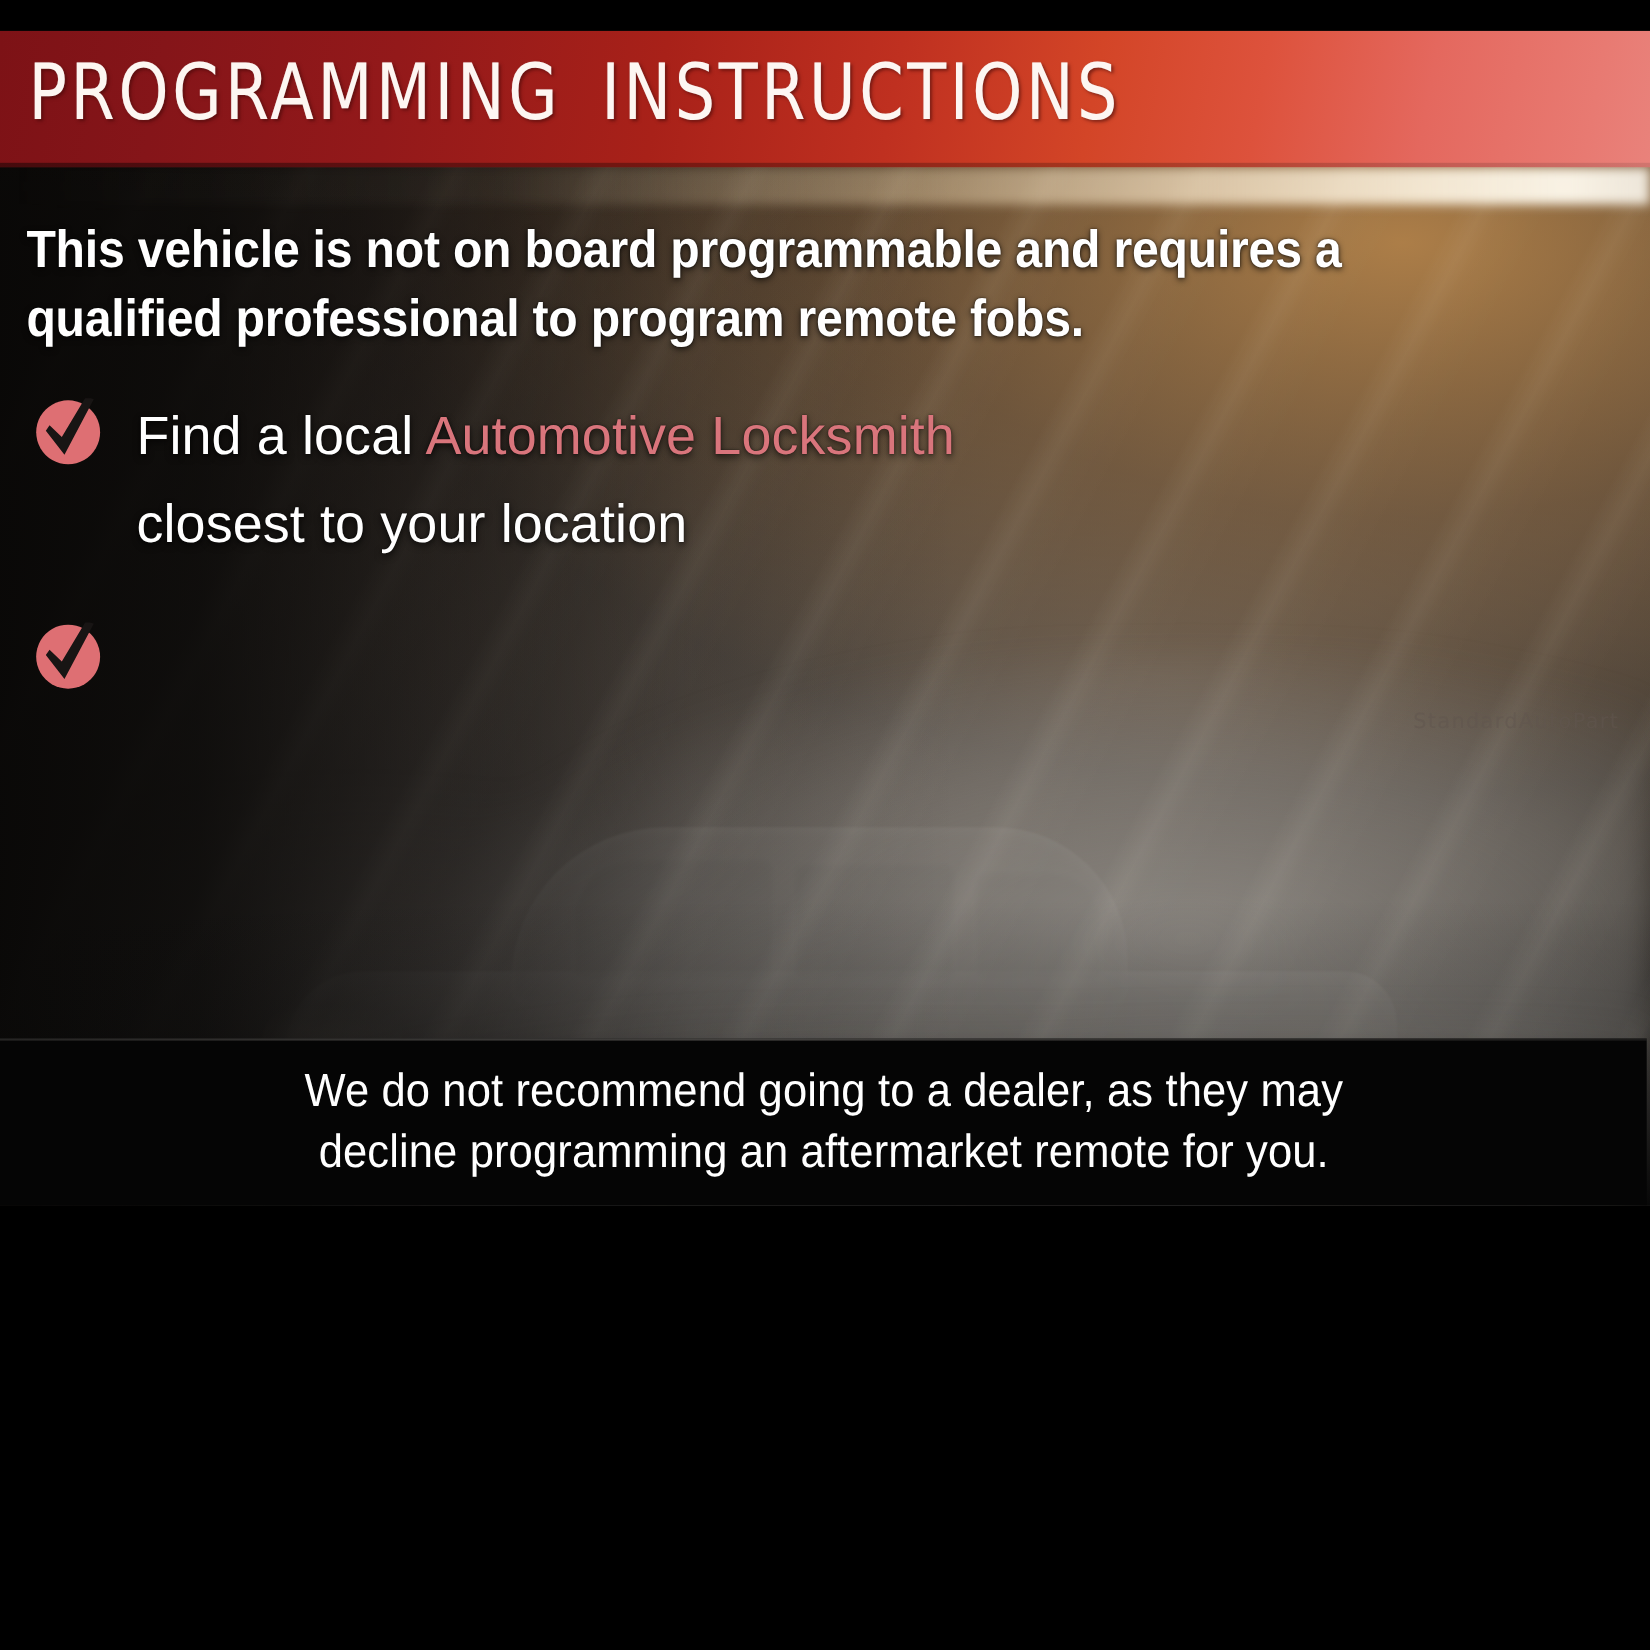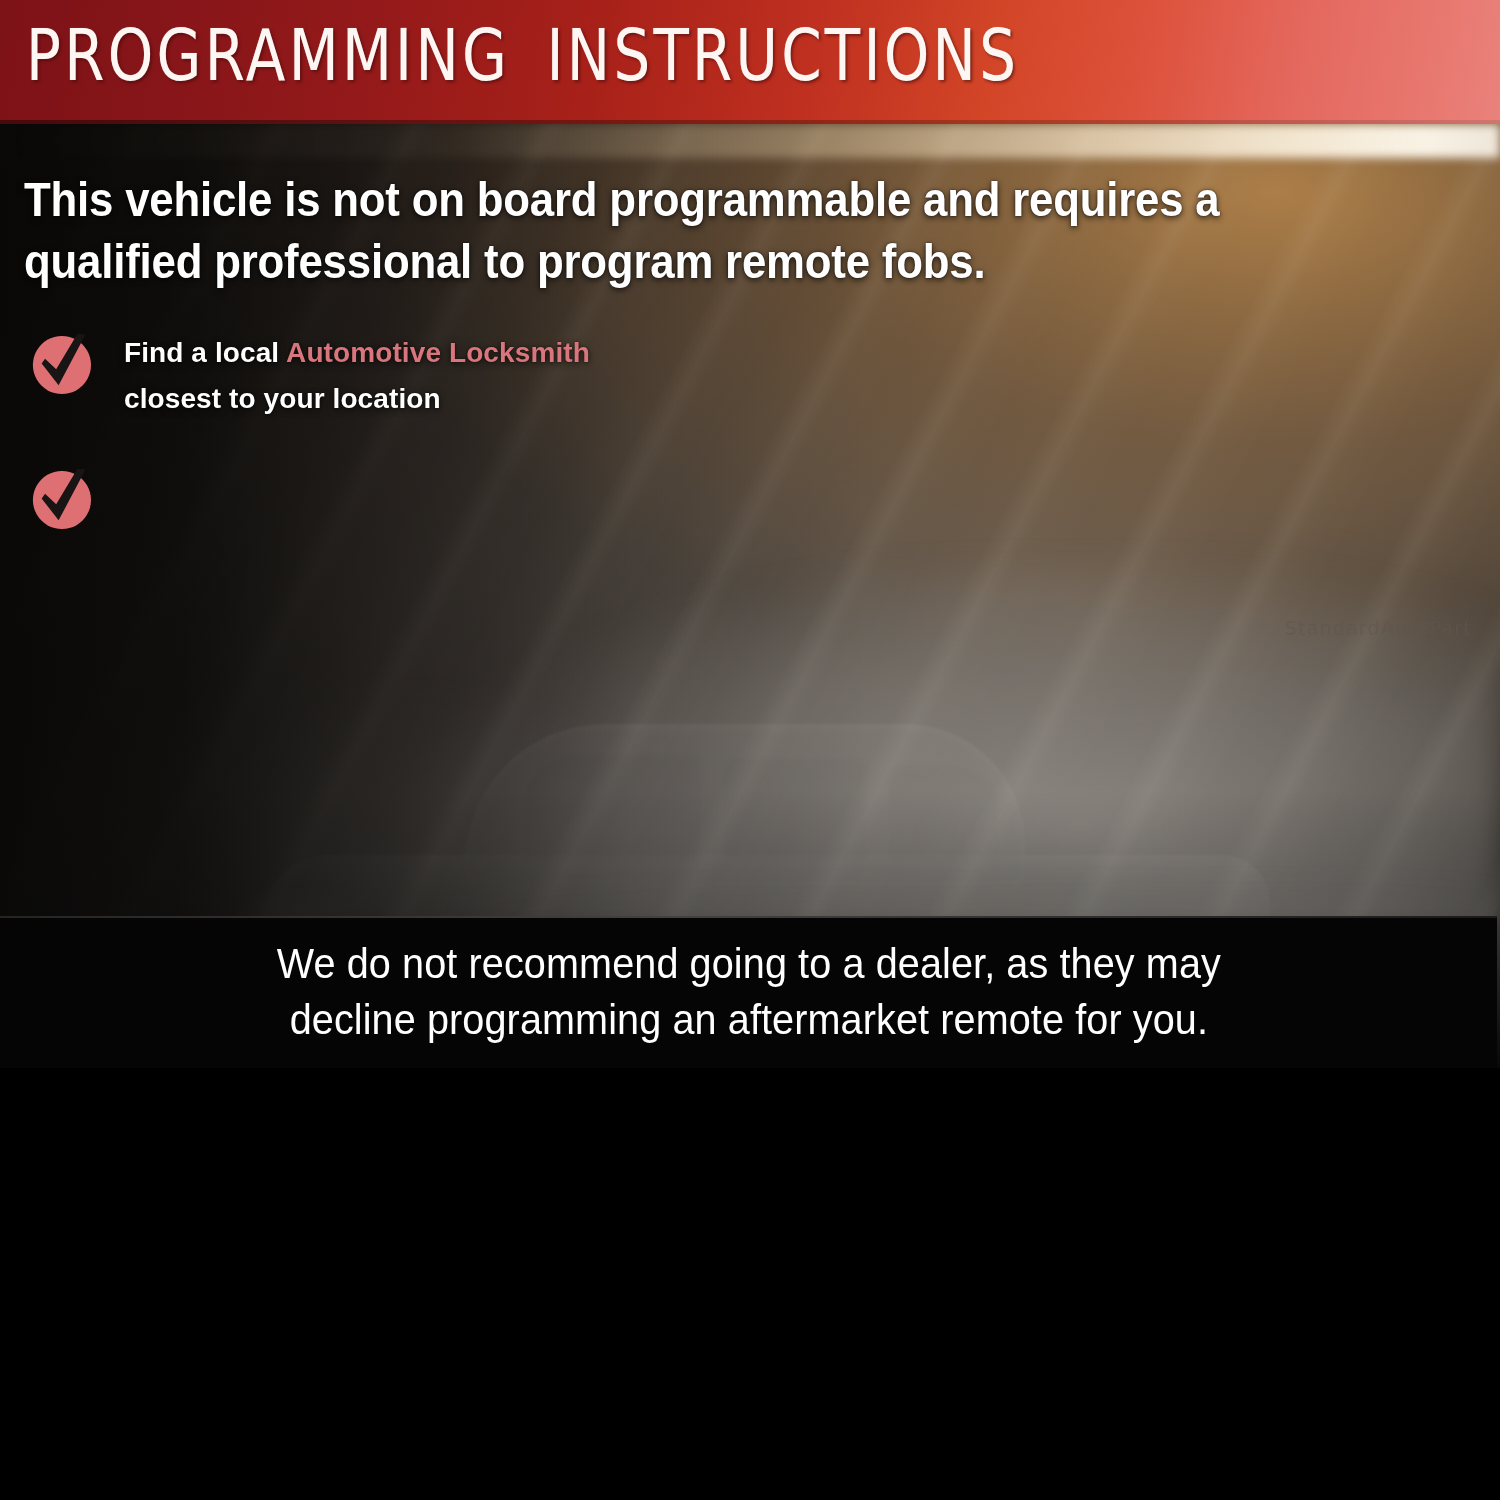--- a/index.html
+++ b/index.html
@@ -7,20 +7,21 @@
     padding: 0;
     background: #000;
   }
   #page {
     position: relative;
     width: 1500px;
     height: 1068px;
     overflow: hidden;
     background: #0d0b0a;
     font-family: "Liberation Sans", sans-serif;
+    margin-top: 28px;
   }
 
   
   .bg-layer { position: absolute; inset: 0; }
 
   
   .bg-base {
     background:
       radial-gradient(120% 90% at 85% 18%, rgba(182,132,74,0.92) 0%, rgba(140,100,58,0.55) 26%, rgba(70,52,34,0.18) 52%, rgba(0,0,0,0) 72%),
       radial-gradient(95% 70% at 70% 55%, rgba(170,162,152,0.42) 0%, rgba(120,114,106,0.20) 40%, rgba(0,0,0,0) 70%),
@@ -233,22 +234,22 @@
     position: absolute;
     left: 7px;
     top: 4px;
     width: 62px;
     height: 62px;
     display: block;
   }
   .bullet-text {
     color: #ffffff;
     font-family: "Liberation Sans", sans-serif;
-    font-size: 28px;
-    font-weight: 700;
+    font-size: 49px;
+    font-weight: 400;
     line-height: 1.63;
     letter-spacing: 0.1px;
     text-shadow: 0 2px 7px rgba(0,0,0,0.68), 0 0 2px rgba(0,0,0,0.55);
     white-space: pre-line;
   }
   .accent { color: #d9757c; }
 
   
   .watermark {
     position: absolute;

